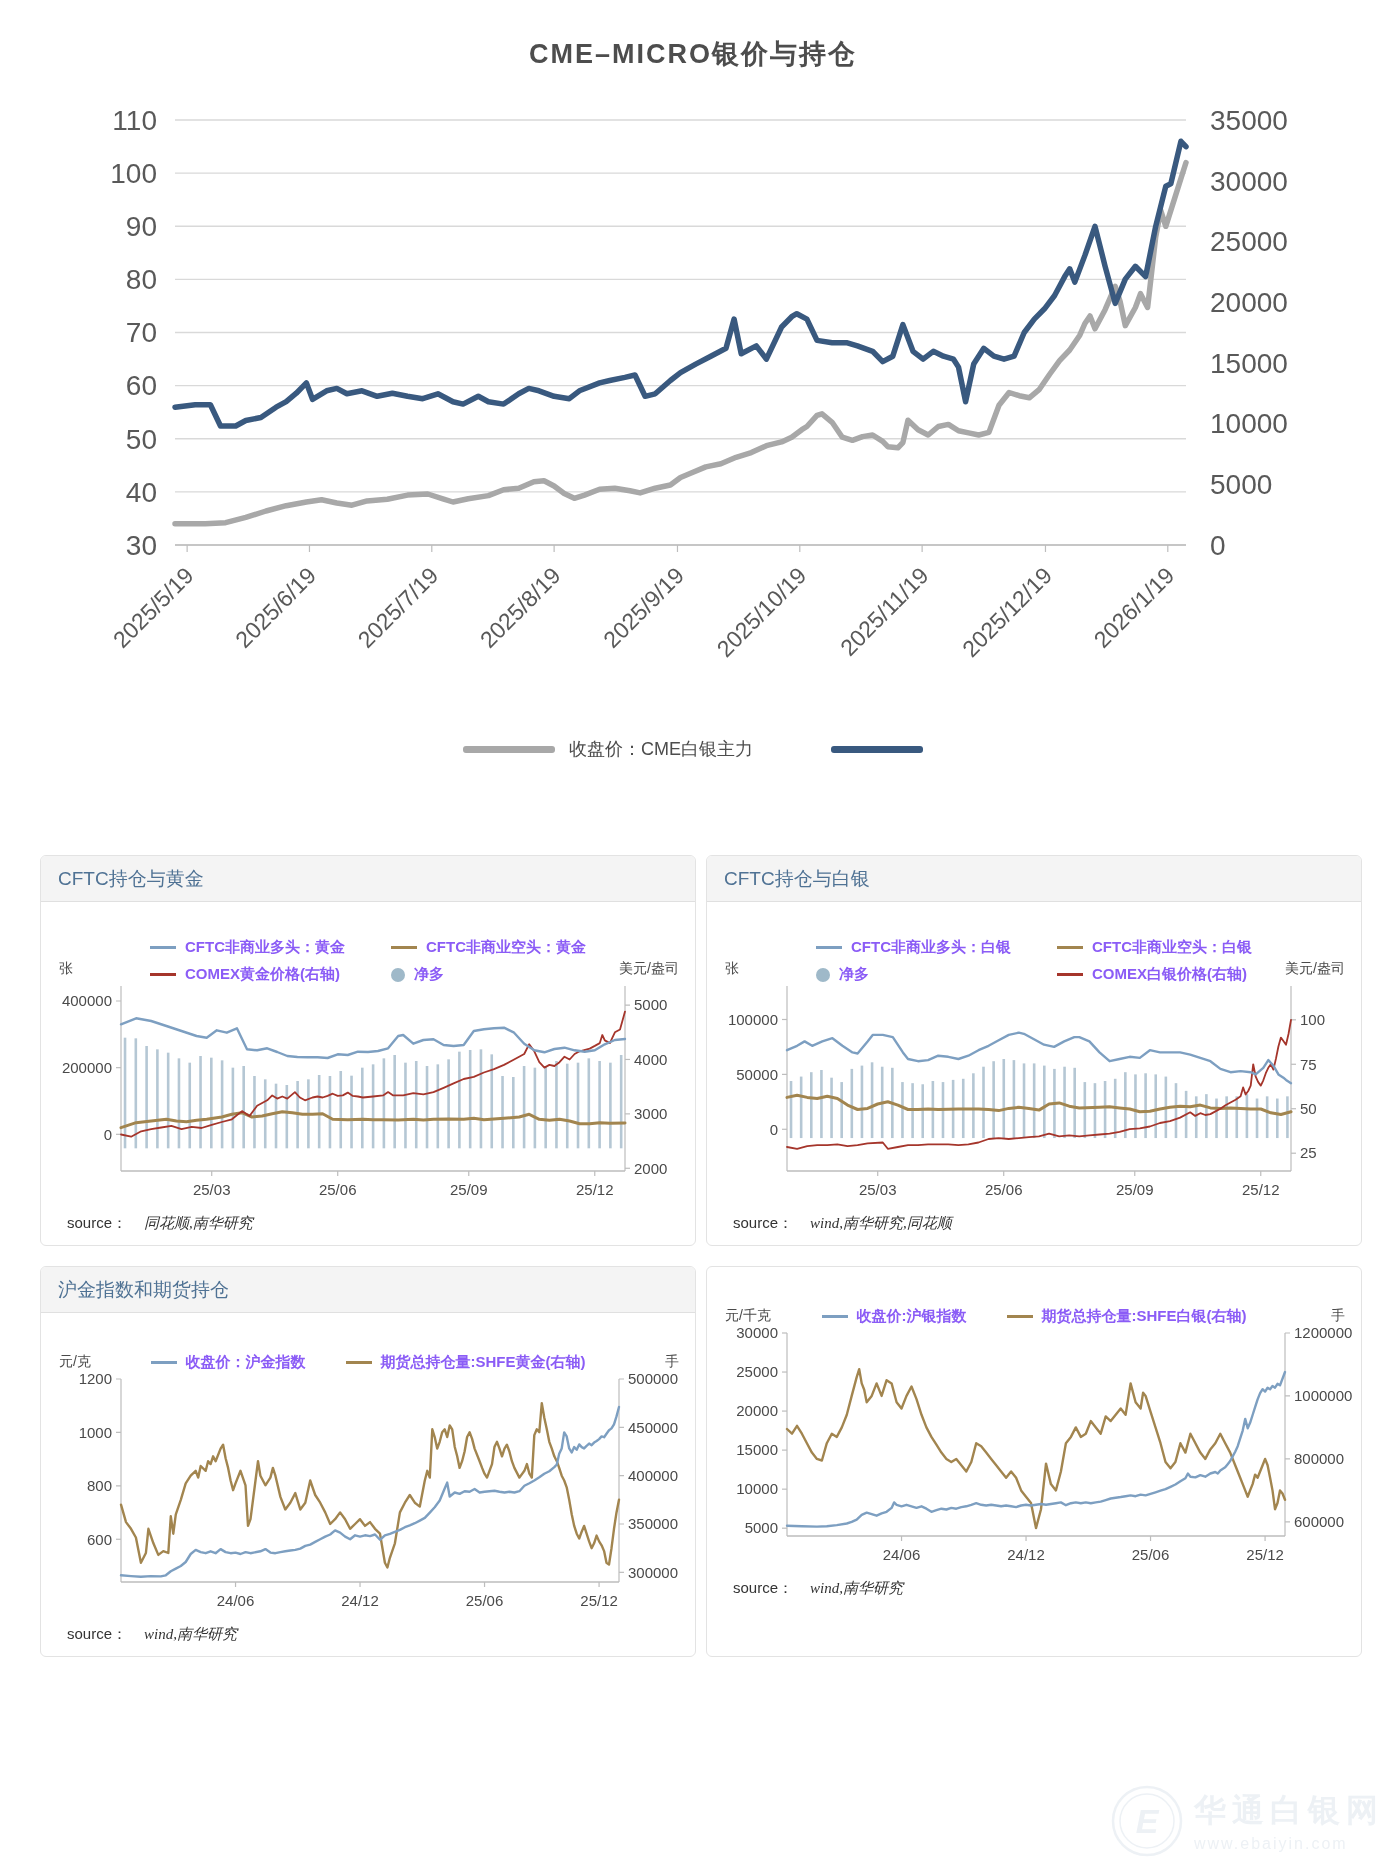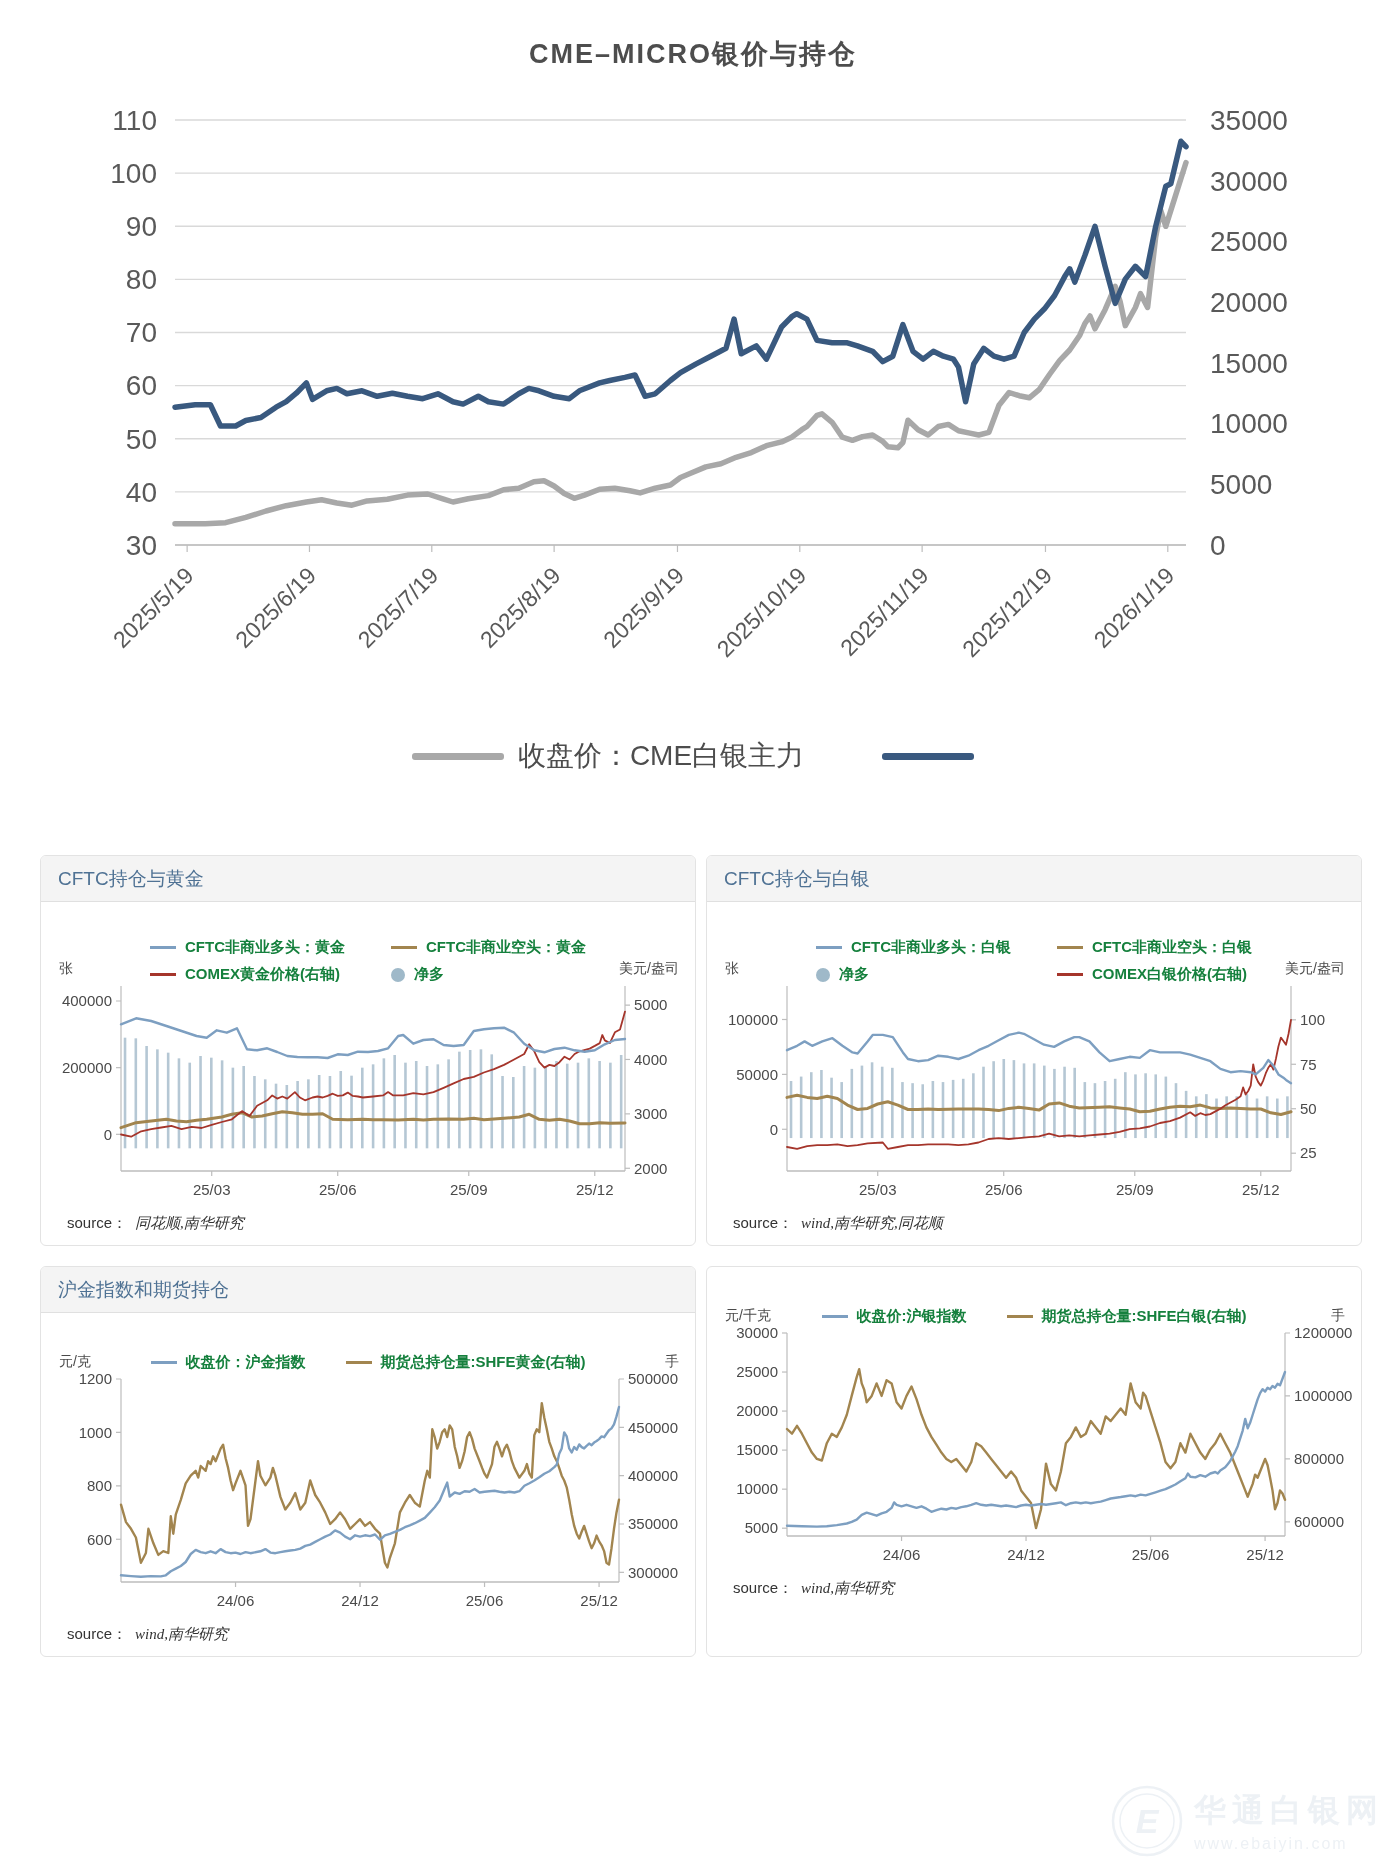--- a/index.html
+++ b/index.html
@@ -9,22 +9,22 @@
   }
   svg text{font-family:"Liberation Sans","DejaVu Sans",sans-serif;}
   .main-title{
     text-align:center;font-size:27px;font-weight:bold;color:#4d4d4d;
     margin:36px 0 6px 0;letter-spacing:2px;
   }
   .main-svg{display:block;}
   .legend-main{
     display:flex;justify-content:center;align-items:center;gap:78px;margin-top:44px;
   }
-  .legend-item{display:flex;align-items:center;gap:9px;font-size:15px;font-weight:bold;color:#15803d;white-space:nowrap;}
-  .legend-item.big{font-size:28px;font-weight:normal;color:#4d4d4d;gap:14px;}
+  .legend-item{display:flex;align-items:center;gap:9px;font-size:15px;font-weight:bold;color:#8b5cf6;white-space:nowrap;}
+  .legend-item.big{font-size:18px;font-weight:normal;color:#4d4d4d;gap:14px;}
   .sw-line{display:inline-block;width:26px;height:3px;}
   .sw-line-big{display:inline-block;width:92px;height:7px;border-radius:3px;}
   .sw-dot{display:inline-block;width:14px;height:14px;border-radius:50%;}
   .panel-grid{
     position:absolute;left:40px;top:855px;
     display:grid;grid-template-columns:656px 656px;column-gap:10px;row-gap:20px;
   }
   .panel{
     width:656px;height:391px;box-sizing:border-box;background:#fff;
     border:1px solid #e3e3e3;border-radius:6px;overflow:hidden;
@@ -36,21 +36,21 @@
   }
   .panel-body{position:relative;height:344px;}
   .panel-legend{position:absolute;left:0;right:0;display:flex;justify-content:center;}
   .panel-legend .grid2{display:inline-grid;grid-template-columns:auto auto;column-gap:46px;row-gap:8px;justify-items:start;}
   .panel-legend .row1{display:inline-flex;gap:40px;}
   .unit{position:absolute;font-size:14px;color:#4a4a4a;}
   .unit-left{left:18px;}
   .unit-right{right:16px;text-align:right;}
   .panel-svg{position:absolute;left:0;}
   .panel-source{position:absolute;left:26px;bottom:13px;font-size:15px;color:#333;}
-  .panel-source .src-val{font-style:italic;margin-left:8px;font-family:"Liberation Serif","DejaVu Serif",serif;}
+  .panel-source .src-val{font-style:italic;margin-left:17px;font-family:"Liberation Serif","DejaVu Serif",serif;}
   .watermark{
     position:absolute;right:2px;bottom:16px;display:flex;align-items:center;gap:10px;
     color:#e9eef3;pointer-events:none;
   }
   .wm-title{font-size:32px;font-weight:bold;letter-spacing:6px;color:#edf1f5;}
   .wm-url{font-size:16px;letter-spacing:2px;color:#edf1f5;margin-top:2px;}
 </style>
 </head>
 <body>
 

